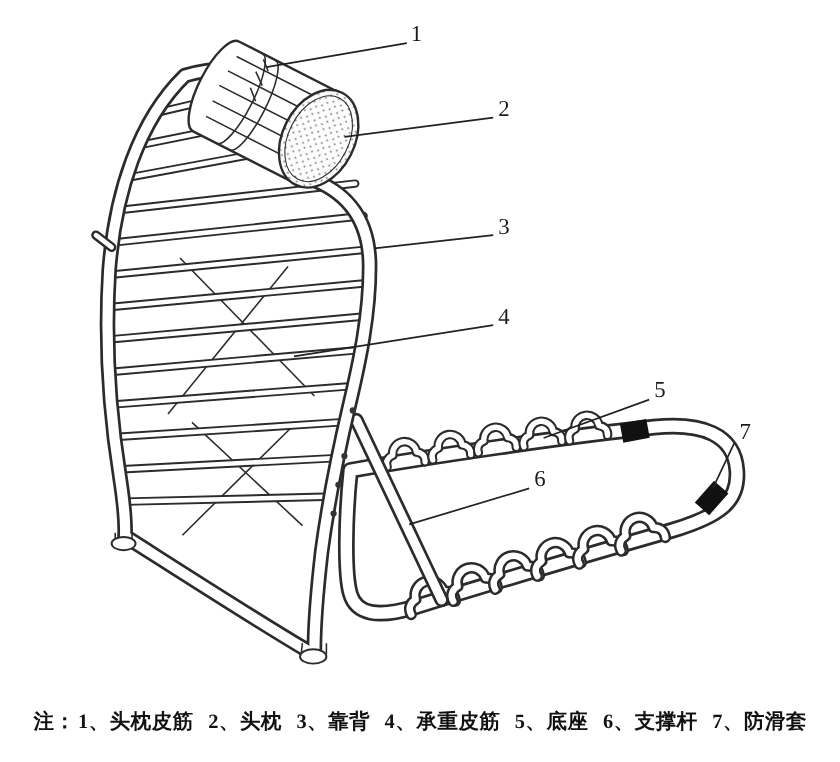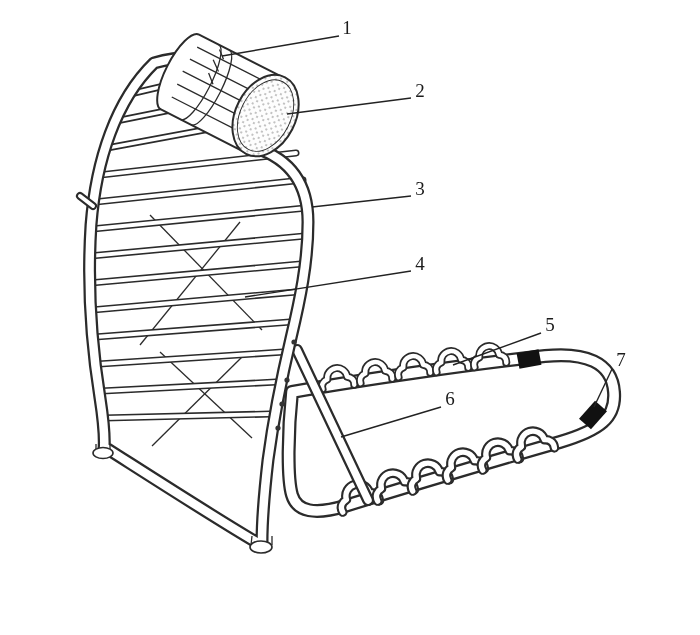--- a/index.html
+++ b/index.html
@@ -160,14 +160,17 @@
       <text class="num" x="347" y="34">1</text>
       <text class="num" x="420" y="97">2</text>
       <text class="num" x="420" y="195">3</text>
       <text class="num" x="420" y="270">4</text>
       <text class="num" x="550" y="331">5</text>
       <text class="num" x="450" y="405">6</text>
       <text class="num" x="621" y="366">7</text>
     </g>
   </svg>
 
+  <div class="caption">
+    <span class="prefix">注：</span><span>1、头枕皮筋</span><span>2、头枕</span><span>3、靠背</span><span>4、承重皮筋</span><span>5、底座</span><span>6、支撑杆</span><span>7、防滑套</span>
+  </div>
 
 </div>
 
 </body></html>

